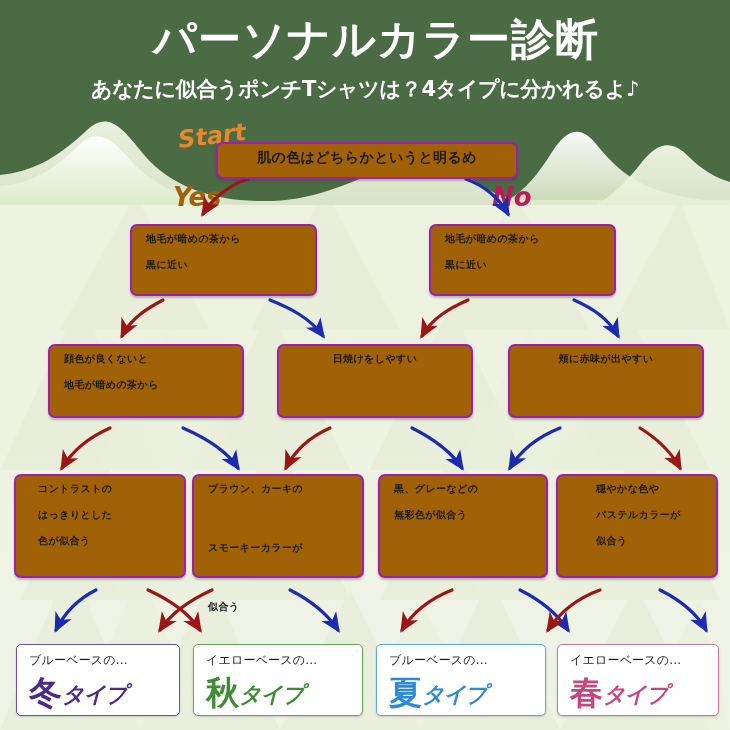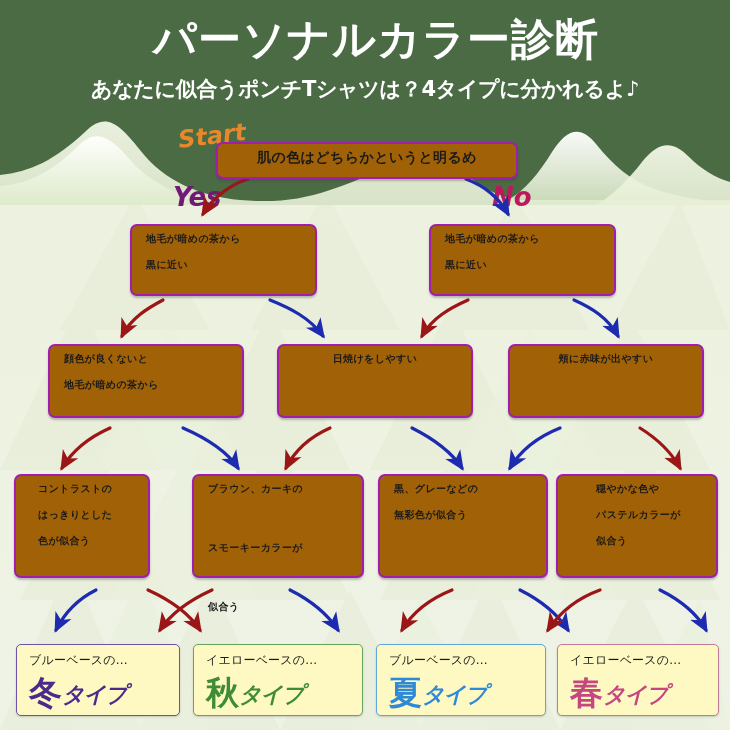--- a/index.html
+++ b/index.html
@@ -106,21 +106,21 @@
   }
   .node.center {
     align-items: center;
     text-align: center;
   }
   .node.q1 .ln { font-size: 14px; }
 
   
   .result {
     position: absolute;
-    background: #fef9c3;
+    background: #ffffff;
     border: 1.5px solid #888;
     border-radius: 5px;
     box-sizing: border-box;
     padding: 7px 0 0 12px;
     box-shadow: 0 1px 2px rgba(60,60,60,.22);
   }
   .result .base {
     display: block;
     font-size: 12px;
     font-weight: 500;
@@ -213,21 +213,21 @@
     <path d="M498,205 C520,196 536,178 552,152 C566,130 580,124 596,144
              C614,166 630,180 652,188 C676,197 704,201 730,202 L730,205 Z" fill="url(#hillA)"></path>
     <path d="M596,205 C612,196 628,180 642,162 C658,142 672,140 688,156
              C702,170 716,178 730,182 L730,205 Z" fill="url(#hillB)"></path>
   </svg>
 
   <div class="title">パーソナルカラー診断</div>
   <div class="subtitle">あなたに似合うポンチTシャツは？4タイプに分かれるよ♪</div>
 
   <div class="lbl lbl-start" style="color: rgb(232, 136, 42);">Start</div>
-  <div class="lbl lbl-yes" style="color: #701a75;">Yes</div>
+  <div class="lbl lbl-yes" style="color: #a16207;">Yes</div>
   <div class="lbl lbl-no" style="color: #be185d;">No</div>
 
   <svg class="arrows" width="730" height="730" viewBox="0 0 730 730" aria-hidden="true">
     <defs>
       <marker id="ahR" markerWidth="7" markerHeight="7" refX="5.2" refY="3.2" orient="auto" markerUnits="strokeWidth">
         <path d="M0,0.4 L6.2,3.2 L0,6 L1.7,3.2 Z" fill="#9b1717"></path>
       </marker>
       <marker id="ahB" markerWidth="7" markerHeight="7" refX="5.2" refY="3.2" orient="auto" markerUnits="strokeWidth">
         <path d="M0,0.4 L6.2,3.2 L0,6 L1.7,3.2 Z" fill="#1d2bb0"></path>
       </marker>
@@ -297,21 +297,21 @@
   </div>
 
   <div class="node center" style="left:277px; top:344px; width:196px; height:74px;">
     <span class="ln">日焼けをしやすい</span>
   </div>
 
   <div class="node center" style="left:508px; top:344px; width:196px; height:74px;">
     <span class="ln">頬に赤味が出やすい</span>
   </div>
 
-  <div class="node" style="left:14px; top:474px; width:136px; height:104px;padding-left:22px;">
+  <div class="node" style="left:14px; top:474px; width:172px; height:104px;padding-left:22px;">
     <span class="ln">コントラストの</span>
     <span class="ln">はっきりとした</span>
     <span class="ln">色が似合う</span>
   </div>
 
   <div class="node" style="left:192px; top:474px; width:172px; height:104px;gap:33px;">
     <span class="ln">ブラウン、カーキの</span>
     <span class="ln">スモーキーカラーが</span>
     <span class="ln">似合う</span>
   </div>

